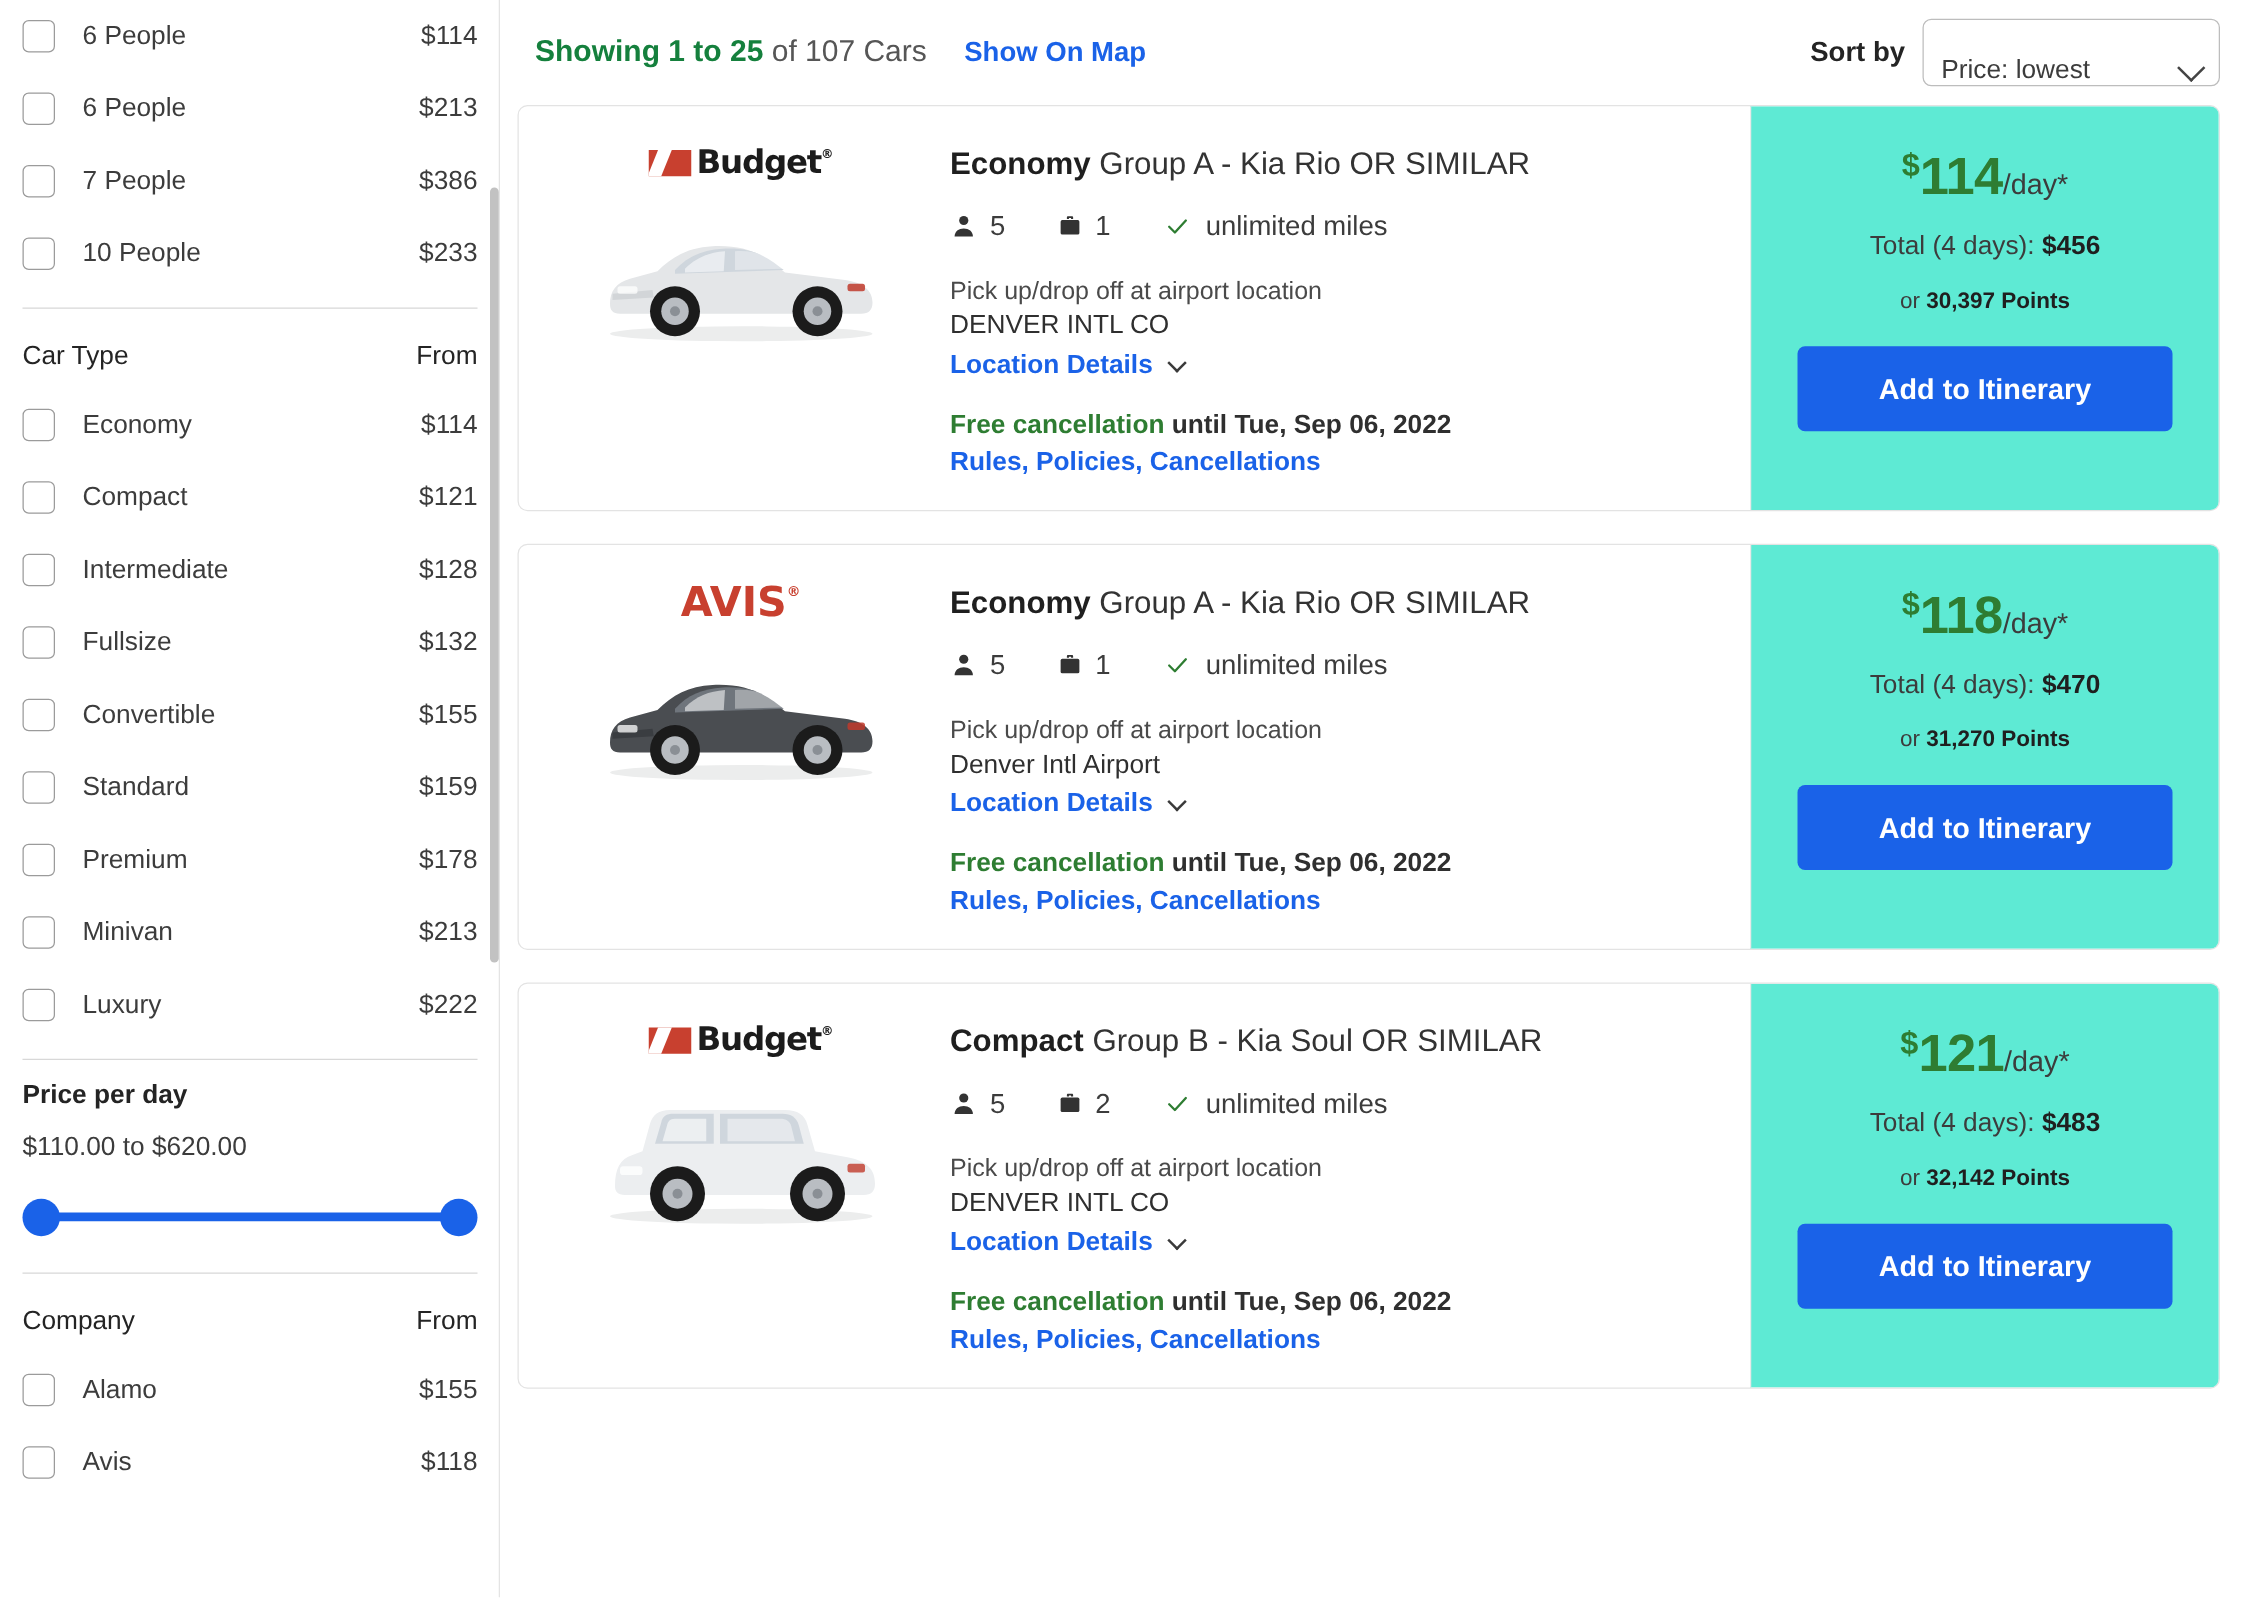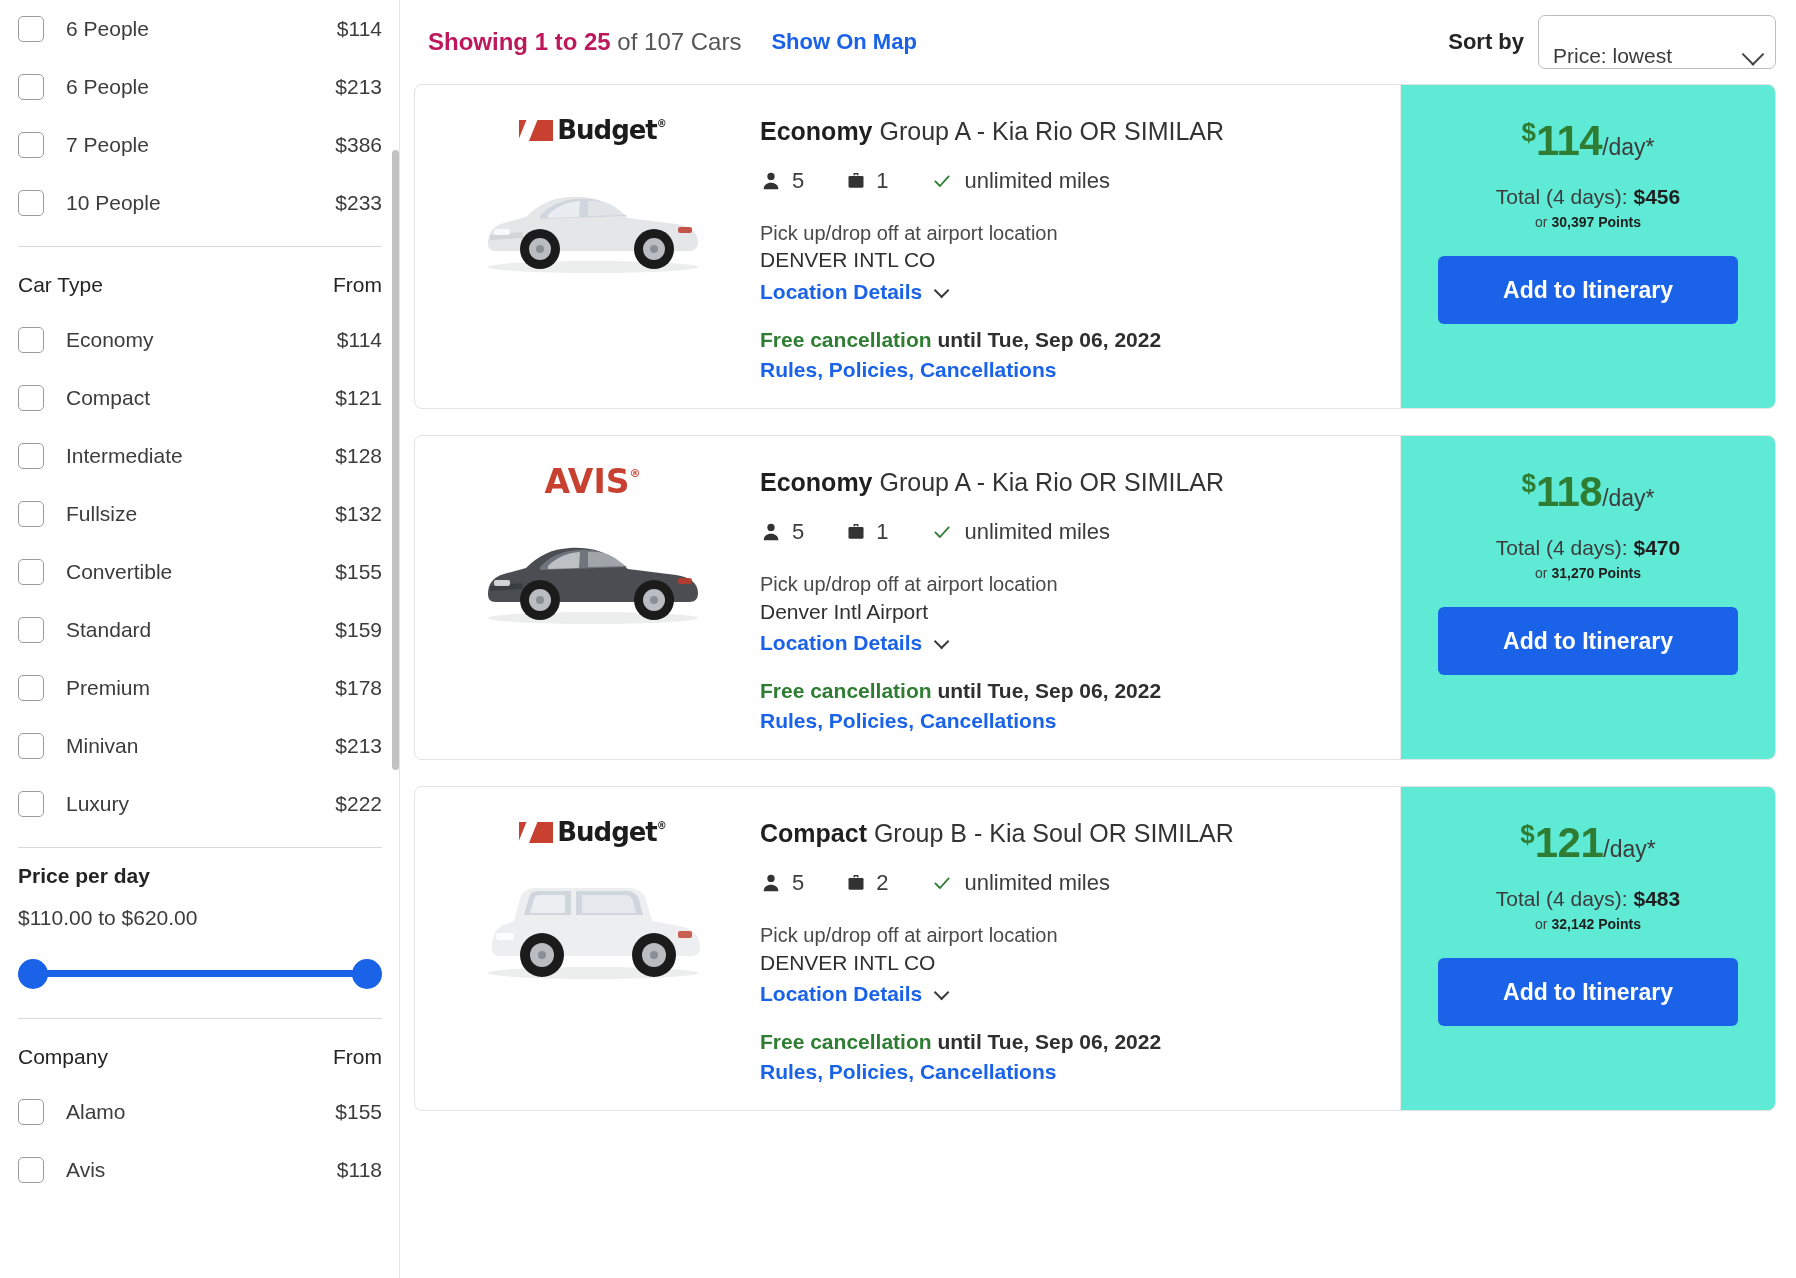--- a/index.html
+++ b/index.html
@@ -129,21 +129,21 @@
     display: flex;
     align-items: center;
     height: 84px;
     padding: 0 0 0 14px;
   }
   .showing {
     font-size: 24px;
     color: #565656;
     white-space: nowrap;
   }
-  .showing b { color: #be185d; font-weight: bold; }
+  .showing b { color: #15803d; font-weight: bold; }
   .show-on-map {
     margin-left: 30px;
     font-size: 22px;
     font-weight: bold;
     color: #1a62e8;
     cursor: pointer;
     white-space: nowrap;
   }
   .sortwrap {
     margin-left: auto;
@@ -274,22 +274,22 @@
   .price-num { font-size: 42px; font-weight: bold; letter-spacing: -0.5px; }
   .price-per { font-size: 23px; color: #3c3c3c; font-weight: normal; }
   .total-line {
     margin-top: 20px;
     font-size: 21px;
     color: #3c3c3c;
     white-space: nowrap;
   }
   .total-line b { color: #1f1f1f; font-weight: bold; }
   .points-line {
-    margin-top: 5px;
-    font-size: 14px;
+    margin-top: 21px;
+    font-size: 18px;
     color: #3c3c3c;
     white-space: nowrap;
     text-align: center;
   }
   .points-line b { color: #1f1f1f; font-weight: bold; }
   .add-btn {
     margin: 26px auto 0 auto;
     width: 100%;
     max-width: 300px;
     height: 68px;

